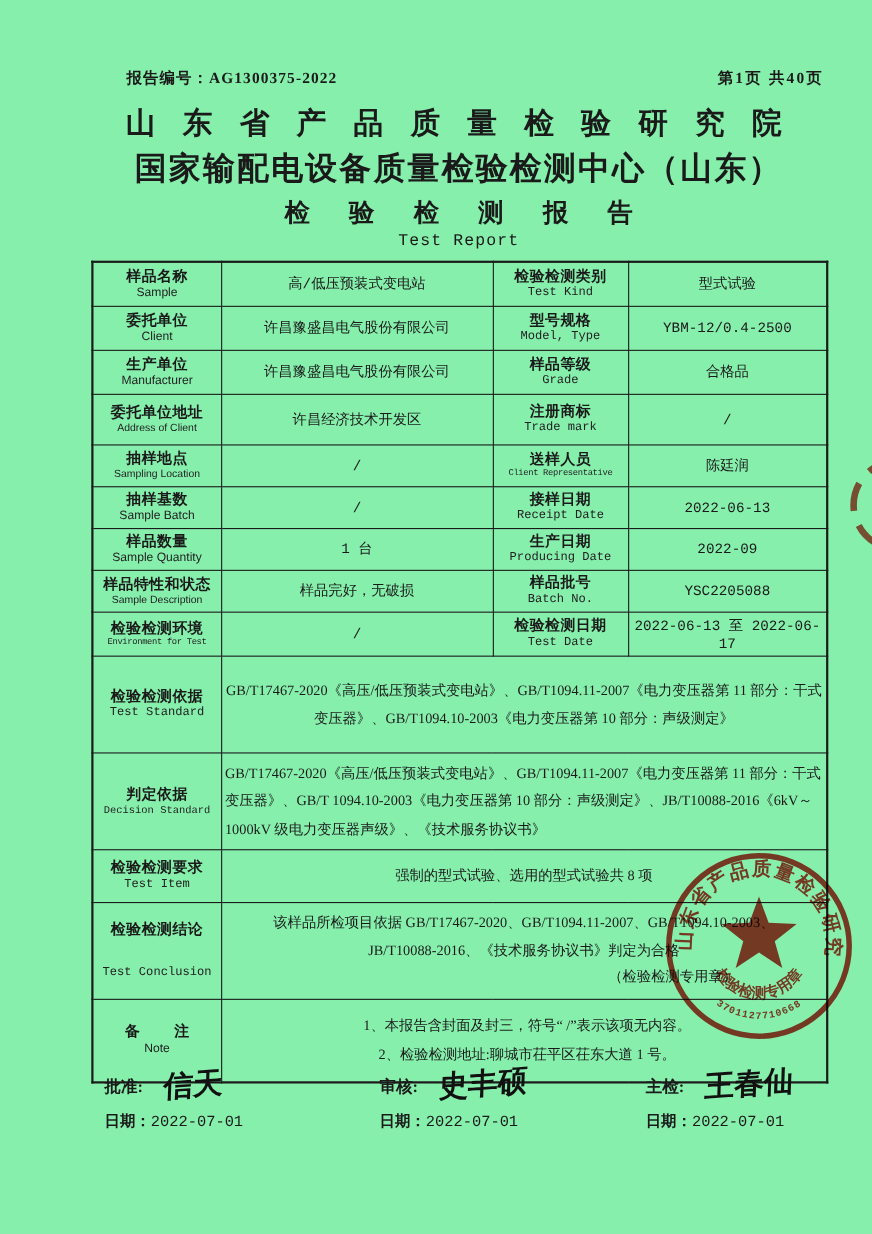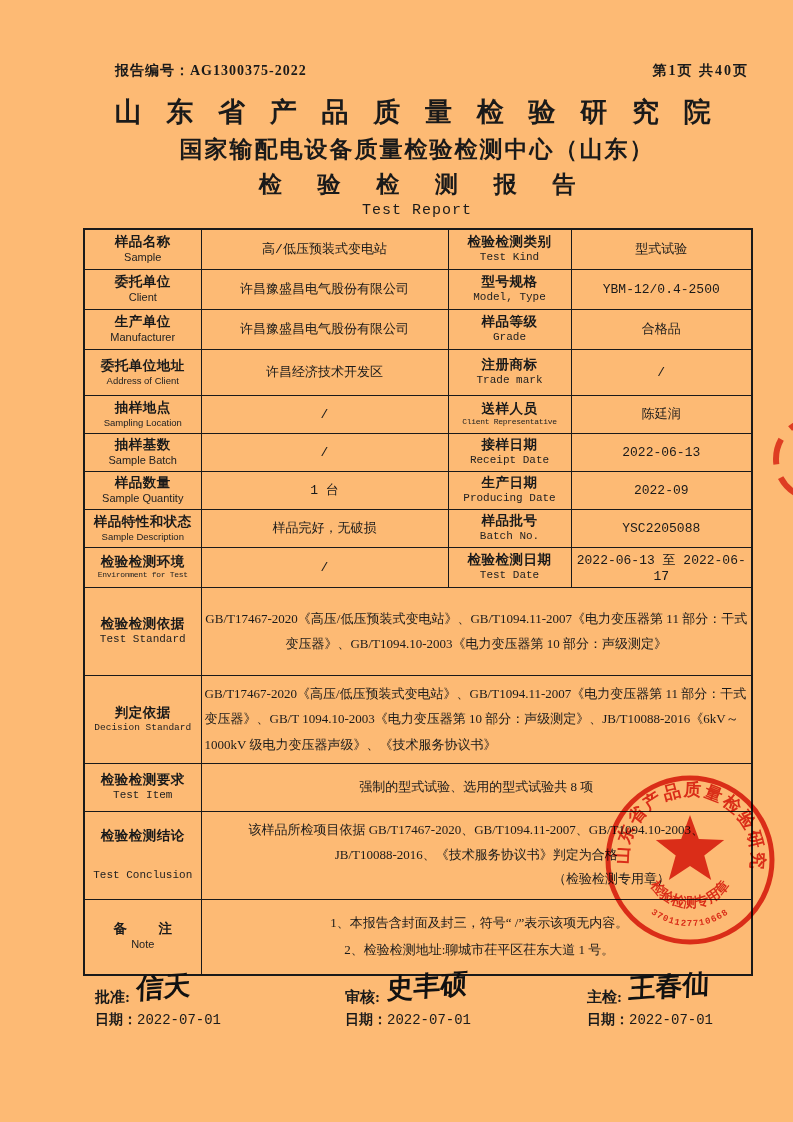--- a/index.html
+++ b/index.html
@@ -1,31 +1,31 @@
 <!DOCTYPE html>
 <html><head>
 <meta charset="utf-8">
 <style>
   html,body{margin:0;padding:0;background:#888;}
   .page{
     position:relative;
     width:793px;height:1122px;
-    background:#fdba74;
+    background:#86efac;
     font-family:"Liberation Serif","DejaVu Serif",serif;
     color:#1a1a1a;
     overflow:hidden;
   }
   .content{position:absolute;left:83px;top:0;width:668px;}
   
   .hdr{display:flex;justify-content:space-between;align-items:baseline;margin-top:62px;font-size:14px;font-weight:bold;}
   .hdr .left{margin-left:32px;letter-spacing:1px;}
   .hdr .right{margin-right:2px;font-weight:bold;letter-spacing:2px;}
   
   .t1{margin-top:14px;text-align:center;font-size:27px;font-weight:bold;letter-spacing:9px;white-space:nowrap;}
-  .t2{margin-top:4px;text-align:center;font-size:23px;font-weight:bold;letter-spacing:2px;}
+  .t2{margin-top:4px;text-align:center;font-size:29px;font-weight:bold;letter-spacing:2px;}
   .t3{margin-top:4px;text-align:center;font-size:23px;font-weight:bold;letter-spacing:15px;text-indent:15px;}
   .t4{margin-top:2px;text-align:center;font-size:15px;font-family:"Liberation Mono","DejaVu Sans Mono",monospace;letter-spacing:1px;}
   
   table.rep{border-collapse:collapse;table-layout:fixed;width:668px;margin-top:9px;border:2px solid #1a1a1a;}
   table.rep td{border:1px solid #1a1a1a;text-align:center;vertical-align:middle;padding:1px 3px;overflow:hidden;}
   td.lbl{line-height:1.25;}
   .zh{font-size:13.5px;font-weight:bold;letter-spacing:0.5px;display:block;}
   .en{display:block;font-size:11px;color:#222;}
   .en-sans{font-family:"Liberation Sans","DejaVu Sans",sans-serif;}
   .en-mono{font-family:"Liberation Mono","DejaVu Sans Mono",monospace;}
@@ -37,21 +37,21 @@
   td.wide{font-size:13px;line-height:1.95;padding:2px 7px;}
   td.wide.ctr{text-align:center;}
   td.wide.lft{text-align:left;}
   .concl-l1,.concl-l2{text-align:center;font-size:13px;line-height:1.9;}
   .concl-l3{text-align:right;padding-right:78px;font-size:13px;line-height:1.9;}
   .note-line{text-align:center;font-size:13px;line-height:2.05;padding-left:6px;}
   .note-zh{letter-spacing:14px;text-indent:14px;}
   
   .sigzone{position:absolute;left:83px;top:963px;width:668px;height:80px;}
   .sig-block{position:absolute;width:215px;}
-  .sig-row{display:flex;align-items:flex-end;height:38px;}
+  .sig-row{display:flex;align-items:center;height:38px;gap:12px;}
   .sig-label{font-size:15px;font-weight:bold;white-space:nowrap;}
   .sig-name{font-size:27px;font-weight:bold;margin-left:6px;transform:rotate(-4deg) skewX(-6deg);transform-origin:left bottom;white-space:nowrap;color:#111;}
   .sig-date{margin-top:4px;font-size:14px;font-weight:bold;white-space:nowrap;}
   .sig-date .d{font-family:"Liberation Mono","DejaVu Sans Mono",monospace;font-weight:normal;font-size:14px;}
   
   .seal{position:absolute;left:595px;top:763px;width:190px;height:200px;mix-blend-mode:multiply;opacity:0.9;}
   .edge-seal{position:absolute;left:768px;top:402px;width:25px;height:115px;mix-blend-mode:multiply;opacity:0.8;}
 </style>
 </head>
 <body>

